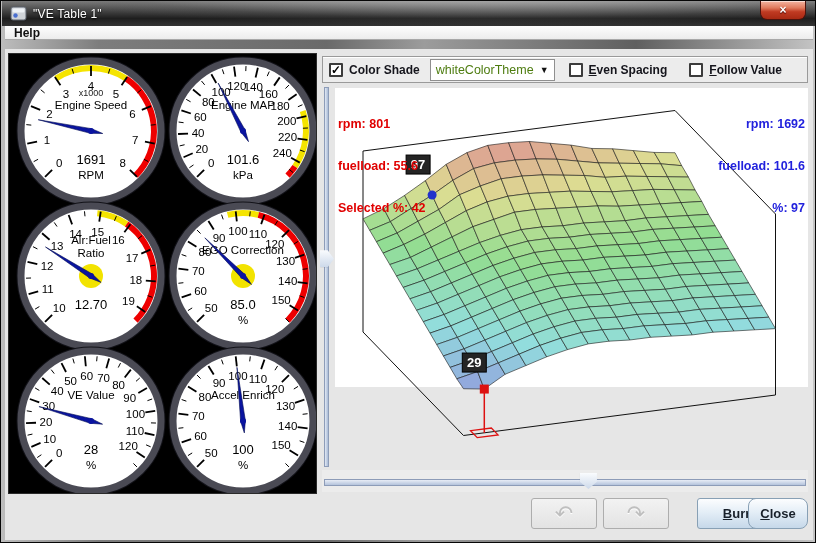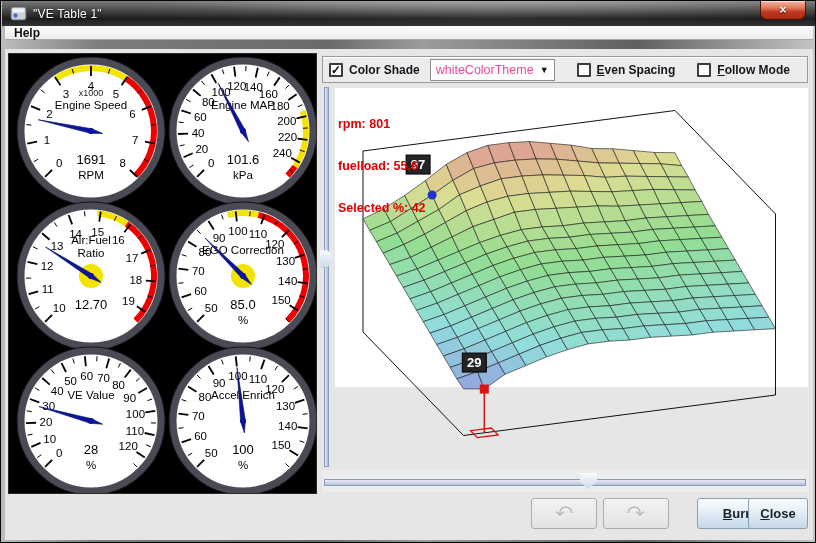--- a/index.html
+++ b/index.html
@@ -31,21 +31,21 @@
   
   .toolbar{position:absolute;left:321px;top:55px;width:486px;height:27px;background:#ececec;
     border:1px solid #9a9a9a;box-shadow:inset 0 1px 0 #fff;display:flex;align-items:center;gap:8px;padding:0 6px;}
   .cb-group{display:flex;align-items:center;gap:6px;}
   .cb{width:14px;height:14px;background:#fff;border:2px solid #3c3c3c;border-radius:1px;
     display:inline-flex;align-items:center;justify-content:center;}
   .check{font-size:12px;font-weight:700;color:#000;line-height:10px;}
   .cb-label{font-size:12px;font-weight:700;color:#15151c;}
   .combo{height:22px;min-width:112px;background:#fff;border:1px solid #8f8f8f;display:flex;align-items:center;
     padding:0 5px;gap:6px;margin-left:2px;}
-  .combo-value{font-size:12.5px;color:#ec4899;}
+  .combo-value{font-size:12.5px;color:#4d7c0f;}
   .combo-arrow{font-size:9px;color:#111;margin-left:auto;}
   .u{text-decoration:underline;}
   
   .graph-area{position:absolute;left:334px;top:87px;width:473px;height:299px;background:#fff;}
   .readout{position:absolute;top:1px;font-size:12.5px;font-weight:700;line-height:14px;white-space:pre;}
   .readout span{display:block;}
   .readout-left{left:3px;}
   .readout-right{right:3px;text-align:right;}
   
   .vslider{position:absolute;left:318px;top:86px;width:16px;height:380px;}
@@ -62,21 +62,21 @@
     background:linear-gradient(180deg,#fafcfe,#cdd9ea);filter:drop-shadow(0 0 1px #44586e);}
   
   .btn{position:absolute;top:497px;height:31px;border-radius:3px;font-size:13px;cursor:default;}
   .btn-tool{background:linear-gradient(180deg,#f2f2f2,#e3e3e3);border:1px solid #adadad;color:#b8b8b8;}
   .btn-tool .arrow{font-size:22px;line-height:20px;color:#bfbfbf;text-shadow:0 1px 0 #fff;}
   .btn-main{background:linear-gradient(180deg,#fcfdfe,#e4eef7 45%,#c6d8e9);border:1px solid #88a0b5;
     font-weight:700;color:#18202a;}
   #undo-btn{left:530px;width:66px;}
   #redo-btn{left:602px;width:66px;}
   #burn-btn{left:696px;width:82px;}
-  #close-btn2{left:747px;width:60px;}
+  #close-btn2{left:747px;width:60px;border-radius:8px;}
   svg text{font-family:"Liberation Sans",sans-serif;}
 </style>
 </head>
 <body>
 
 <div class="window">
 
   <div class="titlebar">
     <span class="app-icon">
       <svg width="17" height="15" viewBox="0 0 17 15">
@@ -370,44 +370,49 @@
     <label class="cb-group">
       <span class="cb">
           <span class="check">✓</span>
         </span>
       <span class="cb-label">Color Shade</span>
     </label>
     <div class="combo">
       <span class="combo-value">whiteColorTheme</span>
       <span class="combo-arrow">▼</span>
     </div>
-    <label class="cb-group" style="margin-left:14px">
+    <label class="cb-group" style="margin-left:6px">
       <span class="cb">
           <span class="check"></span>
         </span>
       <span class="cb-label"><span class="u">E</span><span>ven Spacing</span></span>
     </label>
     <label class="cb-group" style="margin-left:14px">
       <span class="cb">
           <span class="check"></span>
         </span>
-      <span class="cb-label"><span class="u">F</span><span>ollow Mode</span></span>
+      <span class="cb-label"><span class="u">F</span><span>ollow Value</span></span>
     </label>
   </div>
 
   <div class="vslider">
     <div class="track"></div>
     <div class="vthumb" id="vthumb" style="top: 163.35px;"></div>
   </div>
 
   <div class="graph-area">
     <div class="readout readout-left" id="sel-readout" style="color: rgb(224, 0, 0);">
       <span>rpm: 801</span>
       <span>fuelload: 55.6</span>
       <span>Selected %: 42</span>
+    </div>
+    <div class="readout readout-right" id="cur-readout" style="color: rgb(34, 34, 221);">
+      <span>rpm: 1692</span>
+      <span>fuelload: 101.6</span>
+      <span>%: 97</span>
     </div>
     <svg id="surface-svg" width="473" height="381" viewBox="0 0 473 381">
         <path d="M 340 22.5 L 28 63 L 28 244 L 128.5 347.5 L 440.5 307 L 440.5 126 Z" fill="none" stroke="#111" stroke-width="1"></path>
         <polygon points="28,130.875 34.7,142.3 55.5,133.5666666666667 48.8,120.63333333333335" fill="hsl(104.66666666666667,52%,72%)" stroke="#1a1a1a" stroke-width="0.6" stroke-linejoin="round"></polygon>
         <polygon points="48.8,120.63333333333335 55.5,133.5666666666667 76.30000000000001,120.30833333333334 69.6,107.375" fill="hsl(89.33333333333334,52%,72%)" stroke="#1a1a1a" stroke-width="0.6" stroke-linejoin="round"></polygon>
         <polygon points="69.6,107.375 76.30000000000001,120.30833333333334 97.10000000000001,107.05000000000001 90.4,92.60833333333335" fill="hsl(69.99999999999999,52%,72%)" stroke="#1a1a1a" stroke-width="0.6" stroke-linejoin="round"></polygon>
         <polygon points="90.4,92.60833333333335 97.10000000000001,107.05000000000001 117.9,92.28333333333333 111.2,76.33333333333331" fill="hsl(48.66666666666666,52%,72%)" stroke="#1a1a1a" stroke-width="0.6" stroke-linejoin="round"></polygon>
         <polygon points="111.2,76.33333333333331 117.9,92.28333333333333 138.7,80.53333333333333 132,64.58333333333334" fill="hsl(29.333333333333336,52%,72%)" stroke="#1a1a1a" stroke-width="0.6" stroke-linejoin="round"></polygon>
         <polygon points="132,64.58333333333334 138.7,80.53333333333333 159.5,74.81666666666666 152.8,57.35833333333335" fill="hsl(17.99999999999999,52%,72%)" stroke="#1a1a1a" stroke-width="0.6" stroke-linejoin="round"></polygon>
         <polygon points="152.8,57.35833333333335 159.5,74.81666666666666 180.3,72.11666666666667 173.6,54.65833333333333" fill="hsl(14.666666666666668,52%,72%)" stroke="#1a1a1a" stroke-width="0.6" stroke-linejoin="round"></polygon>

